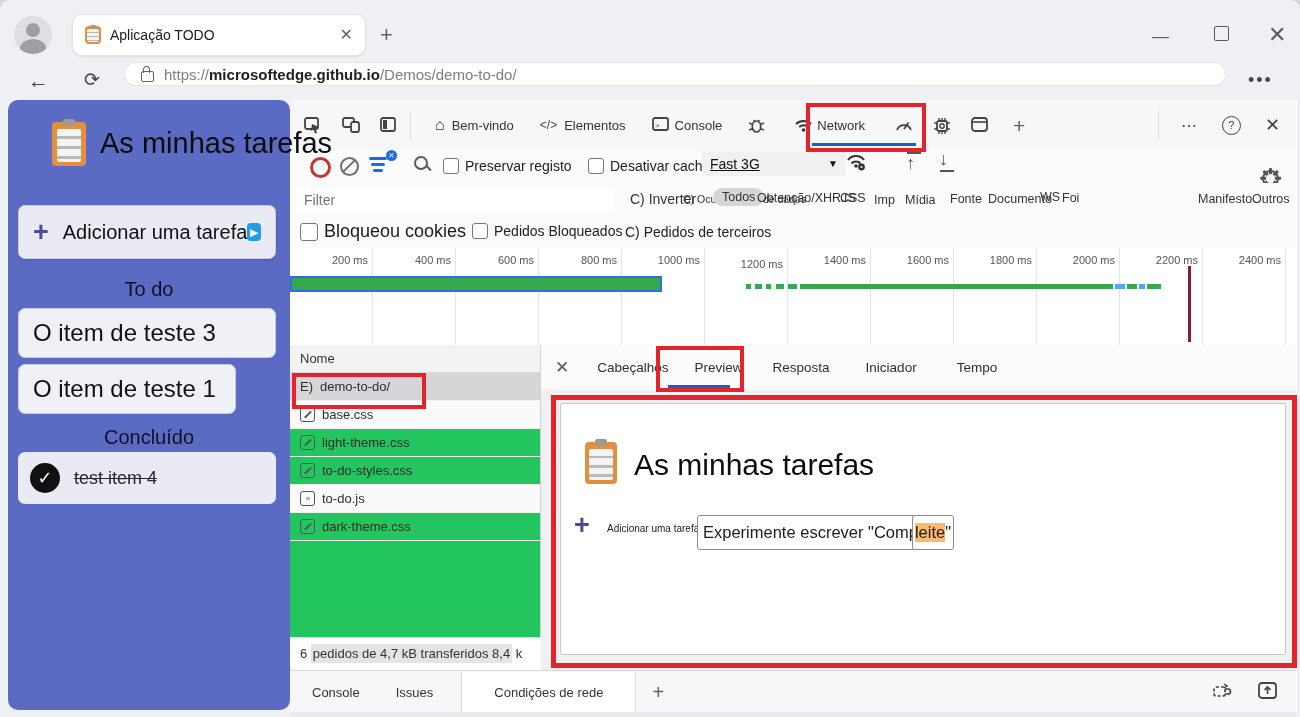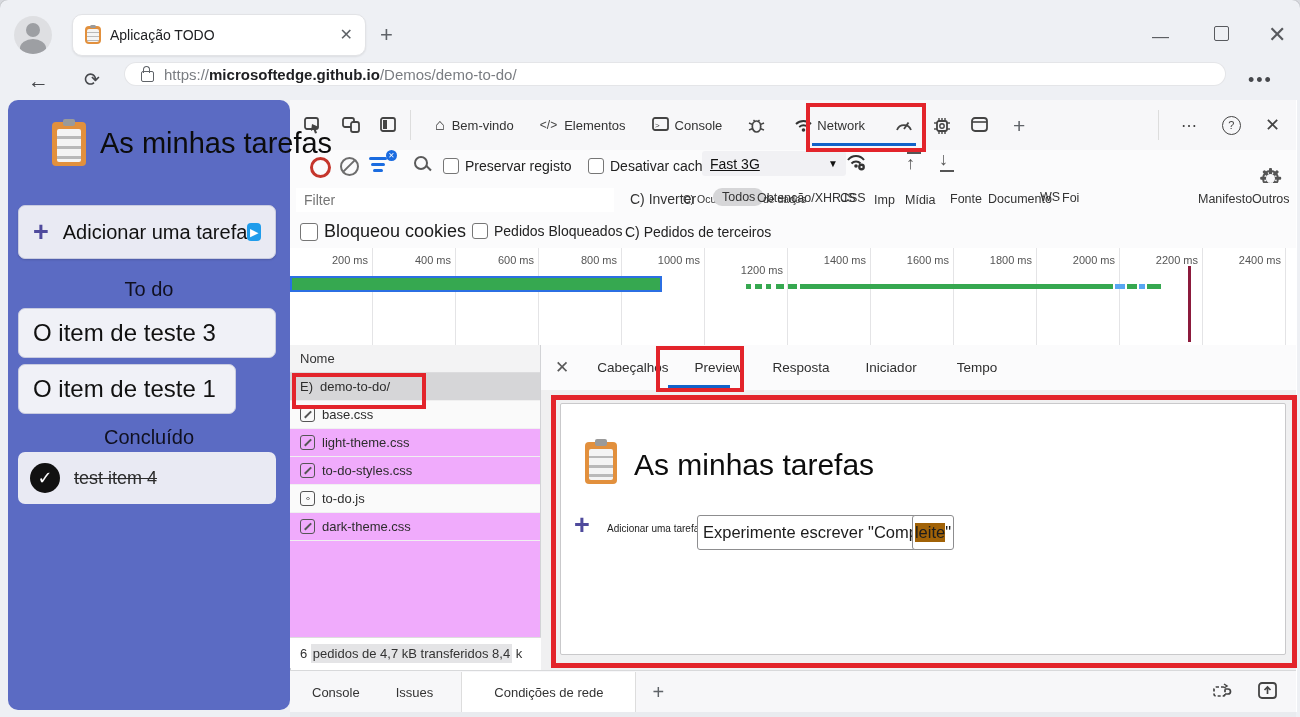--- a/index.html
+++ b/index.html
@@ -264,21 +264,21 @@
       <div class="abs gridline" style="left:663px;top:0;height:97px;"></div>
     <div class="abs gridline" style="left:746px;top:0;height:97px;"></div>
       <div class="abs gridline" style="left:829px;top:0;height:97px;"></div>
     <div class="abs gridline" style="left:912px;top:0;height:97px;"></div>
       <div class="abs gridline" style="left:995px;top:0;height:97px;"></div>
     <div class="abs ticklab" style="left:24px;top:6px;">200 ms</div>
     <div class="abs ticklab" style="left:107px;top:6px;">400 ms</div>
     <div class="abs ticklab" style="left:190px;top:6px;">600 ms</div>
     <div class="abs ticklab" style="left:273px;top:6px;">800 ms</div>
     <div class="abs ticklab" style="left:356px;top:6px;">1000 ms</div>
-    <div class="abs ticklab" style="left:439px;top:16px;">1200 ms</div>
+    <div class="abs ticklab" style="left:439px;top:10px;">1200 ms</div>
     <div class="abs ticklab" style="left:522px;top:6px;">1400 ms</div>
     <div class="abs ticklab" style="left:605px;top:6px;">1600 ms</div>
     <div class="abs ticklab" style="left:688px;top:6px;">1800 ms</div>
     <div class="abs ticklab" style="left:771px;top:6px;">2000 ms</div>
     <div class="abs ticklab" style="left:854px;top:6px;">2200 ms</div>
     <div class="abs ticklab" style="left:937px;top:6px;">2400 ms</div>
 
     <div class="abs" style="left:0;top:28px;width:368px;height:12px;background:#36a850;border:2.5px solid #2b6fe3;"></div>
 
     <div class="abs" style="left:0;top:36px;width:1006px;height:5px;">
@@ -290,21 +290,21 @@
         <span class="seg" style="left:510px;width:313px;"></span>
       <span class="seg blue" style="left:825px;width:10px;"></span>
         <span class="seg" style="left:837px;width:10px;"></span>
       <span class="seg blue" style="left:849px;width:6px;"></span>
         <span class="seg" style="left:857px;width:14px;"></span>
     </div>
 
     <div class="abs" style="left:898px;top:18px;width:3px;height:76px;background:#8c1a3c;"></div>
   </div>
 
-  <div class="abs" style="left:290px;top:345px;width:250px;height:292px;background:#f0abfc;border-right:1px solid #d2d3d6;">
+  <div class="abs" style="left:290px;top:345px;width:250px;height:292px;background:#22c55e;border-right:1px solid #d2d3d6;">
     <div style="height:27px;background:#f3f3f4;border-bottom:1px solid #dcdcde;display:flex;align-items:center;padding-left:10px;font-size:13px;color:#333;">
         <span>Nome</span>
       </div>
     <div class="reqrow" style="background:#d6d6d8;">
       <span>E)</span>
       <span>demo-to-do/</span>
     </div>
     <div class="reqrow" style="background:#fafafa;">
       <span class="file-ic">
           <span class="diag"></span>
@@ -359,21 +359,21 @@
         <span class="clip"></span>
         <span class="page"></span>
       </span>
     <div class="abs nowrap" style="left:73px;top:44px;font-size:30px;color:#0d0d0d;">As minhas tarefas</div>
     <div class="abs plus-purple" style="left:13px;top:106px;font-size:27px;">+</div>
     <div class="abs nowrap" style="left:46px;top:119px;font-size:10px;color:#222;">Adicionar uma tarefa</div>
     <div class="abs" style="left:136px;top:111px;width:212px;height:33px;background:#fff;border:1.6px solid #8d8d8f;border-radius:3px;display:flex;align-items:center;padding:0 5px;font-size:16.5px;color:#1c1c1c;overflow:hidden;">
       <span class="nowrap">Experimente escrever "Comprar</span>
     </div>
     <div class="abs" style="left:351px;top:111px;width:40px;height:33px;background:#fff;border:1.6px solid #8d8d8f;border-radius:3px;display:flex;align-items:center;justify-content:center;font-size:16.5px;color:#1c1c1c;">
-      <span style="background:#a16207;">leite</span>
+      <span style="background:#fdba74;">leite</span>
         <span>"</span>
     </div>
   </div>
   <div class="abs redbox" style="left:551px;top:395px;width:736px;height:263px;border-width:5px;"></div>
 
   <div class="abs" style="left:290px;top:670px;width:1006px;height:42px;background:#f7f7f9;border-top:1px solid #d8d9db;display:flex;align-items:center;font-size:13px;color:#333;">
     <span style="margin-left:22px;">Console</span>
     <span style="margin-left:36px;">Issues</span>
     <span style="margin-left:28px;background:#fff;border-left:1px solid #ddd;border-right:1px solid #ddd;height:41px;display:flex;align-items:center;padding:0 32px;">Condições de rede</span>
     <span class="plus" style="margin-left:16px;font-size:20px;">+</span>

